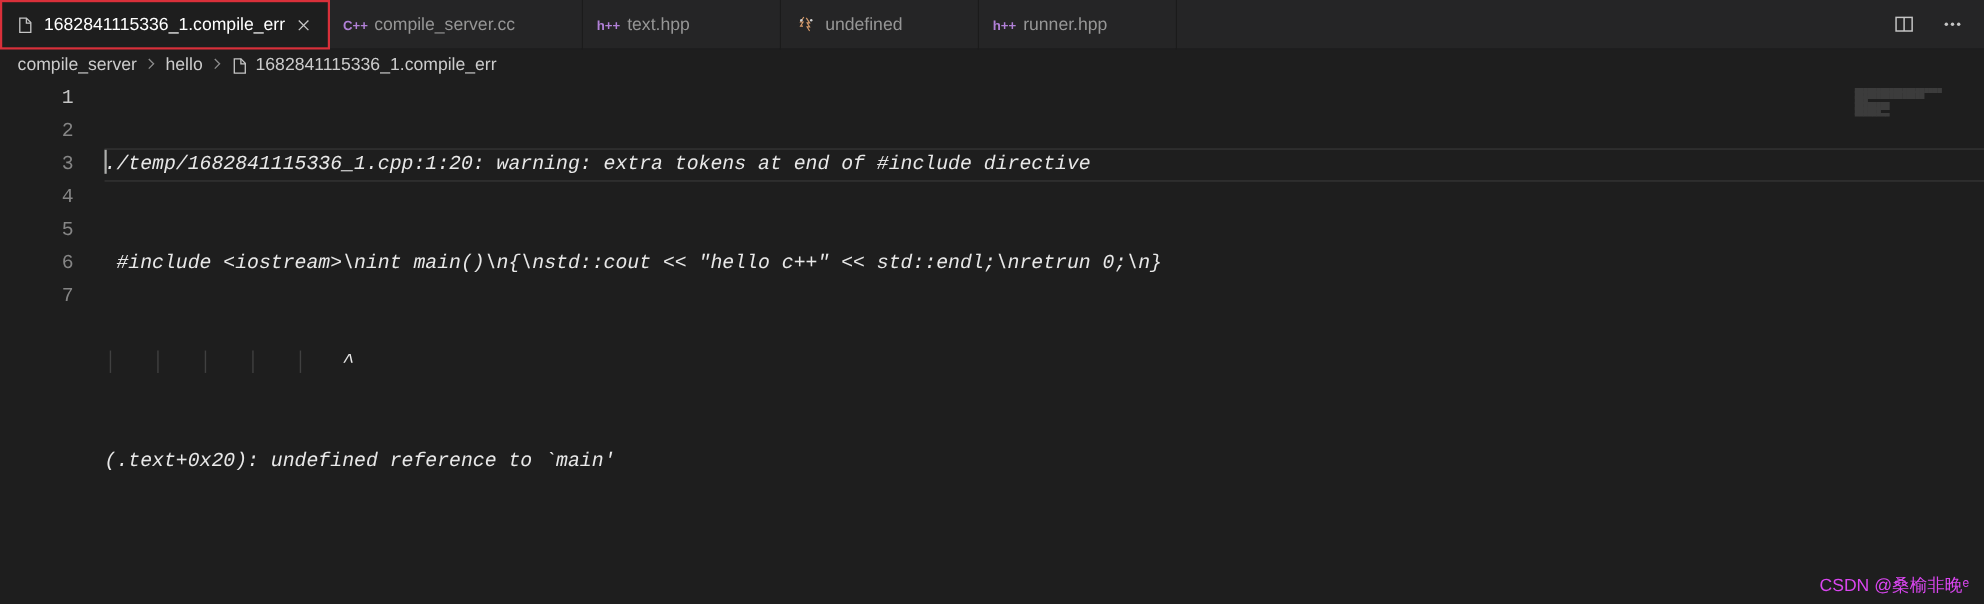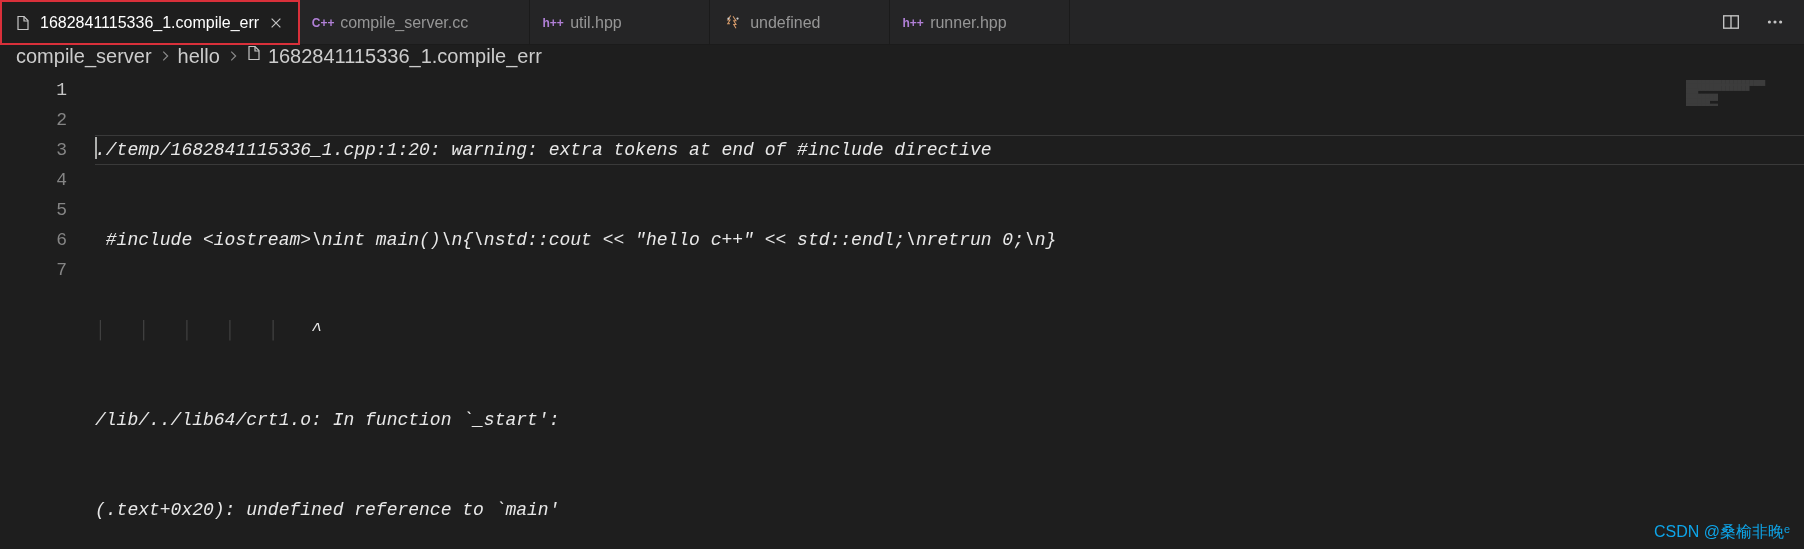--- a/index.html
+++ b/index.html
@@ -44,24 +44,24 @@
   .tab .icon { width: 18px; height: 18px; display:flex; align-items:center; justify-content:center; flex:0 0 18px;}
   .tab .close { width:18px; height:18px; display:flex;align-items:center;justify-content:center; color:#c5c5c5; flex:0 0 18px;}
   .tab-label { white-space: nowrap; font-size: 16px; }
   .tabs-spacer { flex: 1; }
   .tabs-actions { display:flex; align-items:center; gap:22px; padding: 0 18px; }
   .tabs-actions .act { width:22px; height:22px; display:flex;align-items:center;justify-content:center; color:#c5c5c5; cursor:pointer;}
 
   
   .breadcrumb {
     display: flex;
-    align-items: flex-start;
+    align-items: center;
     height: 30px;
     padding: 0 16px;
-    font-size: 20px;
+    font-size: 16px;
     color: #a0a0a0;
     gap: 6px;
   }
   .breadcrumb .crumb { color:#cccccc; cursor:pointer;}
   .breadcrumb .sep { color:#8a8a8a; }
   .breadcrumb .file-ico { width:16px; height:16px; display:inline-flex;align-items:center;justify-content:center; color:#c5c5c5;}
 
   
   .editor {
     display: flex;
@@ -115,21 +115,21 @@
     overflow:hidden;
     opacity:.5;
     letter-spacing:-0.3px;
   }
 
   
   .watermark {
     position:absolute;
     right: 14px;
     bottom: 6px;
-    color:#0ea5e9;
+    color:#d946ef;
     font-size: 16px;
     font-family: "Segoe UI", sans-serif;
   }
 
   
   .cpp-purple { color:#b180d7; font-weight:600; font-size:12px;}
   .hpp-purple { color:#b180d7; font-weight:600; font-size:12px;}
   .file-grey { color:#c5c5c5; }
   .makefile-ico { width:18px;height:18px; }
 </style>
@@ -153,21 +153,21 @@
     </span>
   </div>
 
   <div class="tab" style="min-width:230px">
     <span class="icon cpp-purple">C++</span>
     <span class="tab-label">compile_server.cc</span>
   </div>
 
   <div class="tab">
     <span class="icon hpp-purple">h++</span>
-    <span class="tab-label">util.hpp</span>
+    <span class="tab-label">text.hpp</span>
   </div>
 
   <div class="tab">
     <span class="icon">
       <svg class="makefile-ico" viewBox="0 0 24 24" fill="none" stroke="#d07744" stroke-width="1.4">
         <path d="M12 3l4 6h-3l3 5h-3l3 5M8 13h-3l3-5h-3l4-6" stroke="#d69b6a"></path>
         <circle cx="6" cy="6" r="1.5" fill="#d0d0d0" stroke="none"></circle>
         <circle cx="18" cy="6" r="1.5" fill="#d0d0d0" stroke="none"></circle>
       </svg>
     </span>
@@ -227,21 +227,20 @@
     <div class="ln">3</div>
     <div class="ln">4</div>
     <div class="ln">5</div>
     <div class="ln">6</div>
     <div class="ln">7</div>
   </div>
   <div class="code">
     <div class="line current"><span class="cursor"></span><span>./temp/1682841115336_1.cpp:1:20: warning: extra tokens at end of #include directive</span></div>
     <div class="line"> #include &lt;iostream&gt;\nint main()\n{\nstd::cout &lt;&lt; "hello c++" &lt;&lt; std::endl;\nretrun 0;\n}</div>
     <div class="line"><span class="ig">│   │   │   │   │   </span><span>^</span></div>
-    <div class="line">/lib/../lib64/crt1.o: In function `_start':</div>
     <div class="line">(.text+0x20): undefined reference to `main'</div>
     
     
   </div>
 </div>
 
 <div class="minimap">████████████████████<br>████████████████<br>███<br>████████<br>██████<br>████████</div>
 
 <div class="watermark">CSDN @桑榆非晚ᵉ</div>
 

